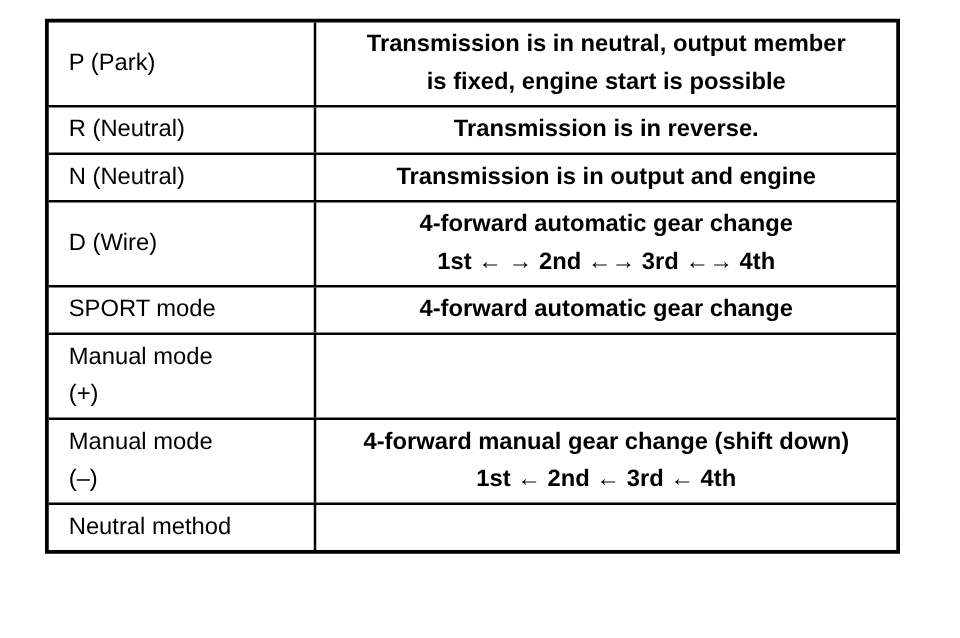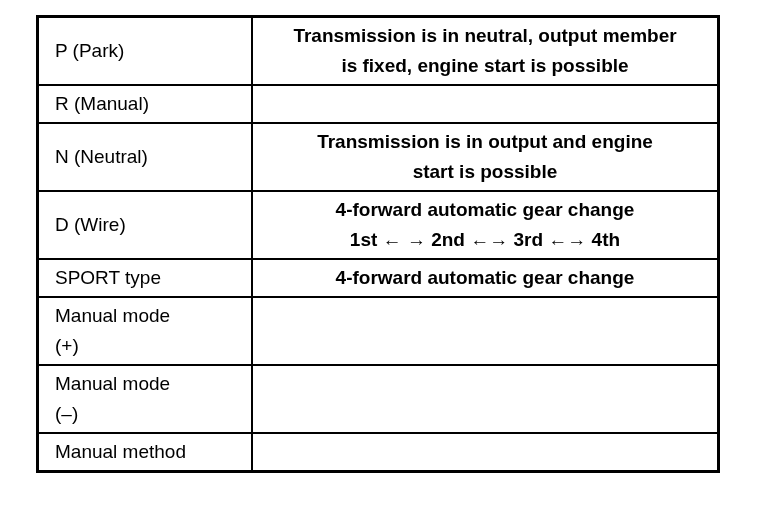--- a/index.html
+++ b/index.html
@@ -65,60 +65,66 @@
         <div class="cell cell-mode">
           <div class="line">P (Park)</div>
         </div>
         <div class="cell cell-desc">
           <div class="line">Transmission is in neutral, output member</div>
           <div class="line">is fixed, engine start is possible</div>
         </div>
       </div>
       <div class="row">
         <div class="cell cell-mode">
-          <div class="line">R (Manual)</div>
+          <div class="line">R (Neutral)</div>
+        </div>
+        <div class="cell cell-desc">
+          <div class="line">Transmission is in reverse.</div>
         </div>
       </div>
       <div class="row">
         <div class="cell cell-mode">
           <div class="line">N (Neutral)</div>
         </div>
         <div class="cell cell-desc">
           <div class="line">Transmission is in output and engine</div>
-          <div class="line">start is possible</div>
         </div>
       </div>
       <div class="row">
         <div class="cell cell-mode">
           <div class="line">D (Wire)</div>
         </div>
         <div class="cell cell-desc">
           <div class="line">4-forward automatic gear change</div>
           <div class="line">1st ← → 2nd ←→ 3rd ←→ 4th</div>
         </div>
       </div>
       <div class="row">
         <div class="cell cell-mode">
-          <div class="line">SPORT type</div>
+          <div class="line">SPORT mode</div>
         </div>
         <div class="cell cell-desc">
           <div class="line">4-forward automatic gear change</div>
         </div>
       </div>
       <div class="row">
         <div class="cell cell-mode">
           <div class="line">Manual mode</div>
           <div class="line">(+)</div>
         </div>
       </div>
       <div class="row">
         <div class="cell cell-mode">
           <div class="line">Manual mode</div>
           <div class="line">(–)</div>
         </div>
+        <div class="cell cell-desc">
+          <div class="line">4-forward manual gear change (shift down)</div>
+          <div class="line">1st ← 2nd ← 3rd ← 4th</div>
+        </div>
       </div>
       <div class="row">
         <div class="cell cell-mode">
-          <div class="line">Manual method</div>
+          <div class="line">Neutral method</div>
         </div>
       </div>
     </div>
 </div>
 
 </body></html>

